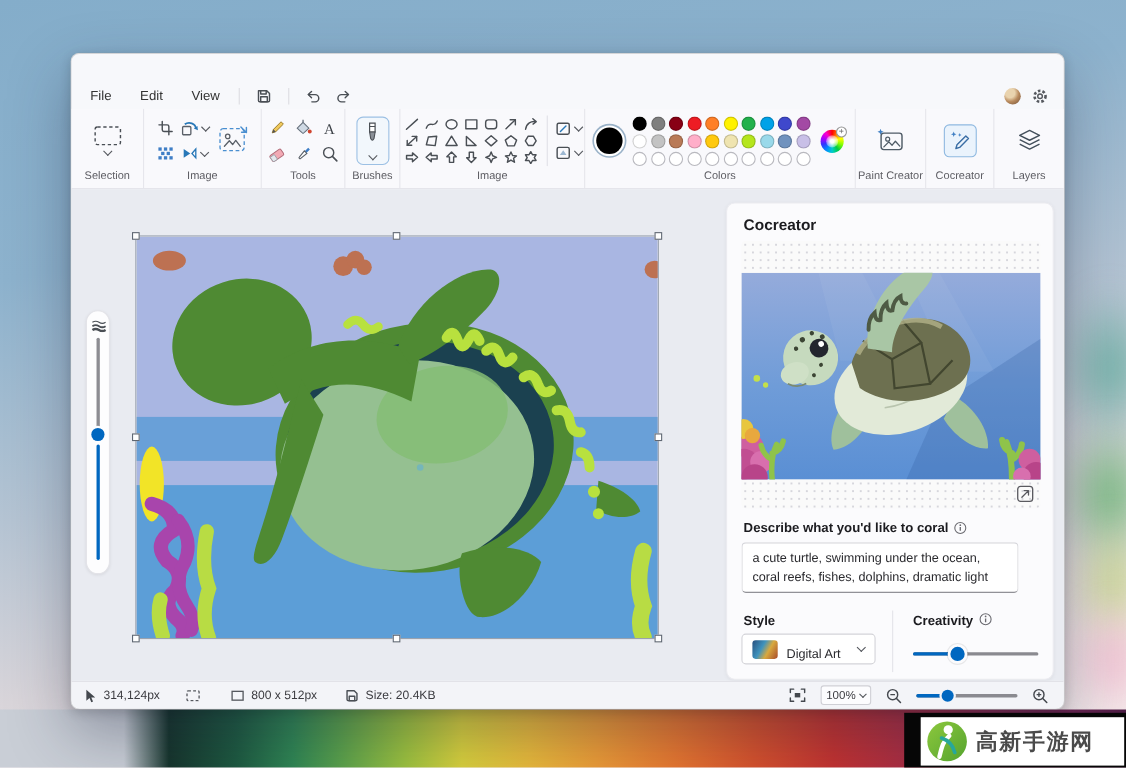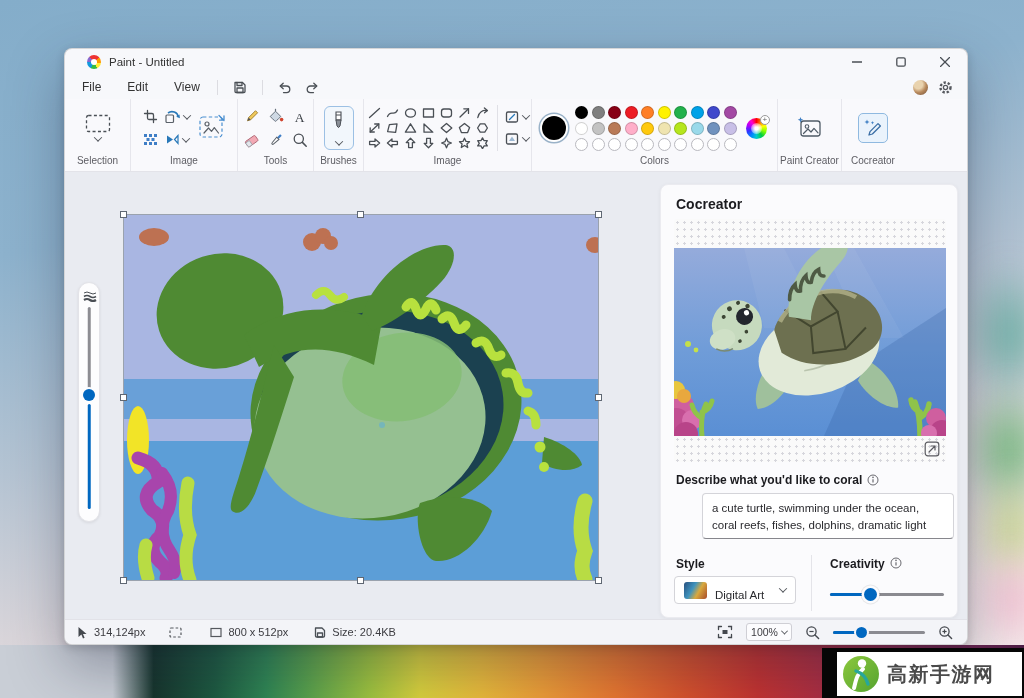--- a/index.html
+++ b/index.html
@@ -70,21 +70,21 @@
   .handle { position:absolute; width:7px; height:7px; background:#fff; border:1px solid #5f6773; }
 
   
   .panel { position:absolute; left:595px; top:12px; width:298px; height:434px; background:#fbfbfd; border:1px solid #ebebf0; border-radius:8px; box-shadow:0 1px 4px rgba(0,0,0,.05); }
   .panel-title { position:absolute; left:15px; top:11px; font-size:14px; font-weight:700; color:#1b1b1f; }
   .preview { position:absolute; left:13px; top:34px; width:272px; height:243px; background-color:#fafafa;
     background-image:radial-gradient(#d6d6dc 1px, transparent 1.3px); background-size:7px 7px; border-radius:4px; }
   .preview img, .preview svg.art { position:absolute; left:0; top:29px; width:272px; height:188px; }
   .expand-ic { position:absolute; right:6px; bottom:5px; width:16px; height:16px; }
   .desc-label { position:absolute; left:15px; top:288px; font-size:12px; font-weight:700; color:#1b1b1f; display:flex; align-items:center; gap:5px; }
-  .prompt { position:absolute; left:13px; top:308px; width:252px; height:46px; background:#fff; border:1px solid #d4d4d9; border-bottom:1px solid #86868c; border-radius:4px; padding:6px 9px; font-size:11.5px; color:#2a2a2e; line-height:1.45;margin-left:28px; }
+  .prompt { position:absolute; left:13px; top:308px; width:252px; height:46px; background:#fff; border:1px solid #d4d4d9; border-bottom:1px solid #86868c; border-radius:4px; padding:6px 9px; font-size:11.5px; color:#2a2a2e; line-height:1.45; }
   .style-label,.crea-label { position:absolute; top:372px; font-size:12px; font-weight:700; color:#1b1b1f; }
   .style-dd { position:absolute; left:13px; top:391px; width:122px; height:28px; background:#fff; border:1px solid #d4d4d9; border-radius:4px; display:flex; align-items:center; gap:8px; padding:0 9px; }
   .style-thumb { width:23px; height:17px; border-radius:3px; background:linear-gradient(120deg,#274f7e 0%,#3f93bd 38%,#d8a93e 62%,#a84a2a 100%); }
   .style-text { font-size:11.5px; color:#2a2a2e; flex:1;margin-top:10px; }
   .col-div { position:absolute; left:150px; top:370px; height:56px; width:1px; background:#e4e4e9; }
   .slider-h { position:absolute; left:169px; top:403px; width:114px; height:12px; }
   .slider-h .track { position:absolute; top:5px; left:0; right:0; height:3px; background:#8a8a90; border-radius:2px; }
   .slider-h .fill { position:absolute; top:5px; left:0; width:35%; height:3px; background:#0067c0; border-radius:2px; }
   .slider-h .thumb { position:absolute; top:0; left:35%; width:13px; height:13px; margin-left:-6px; border-radius:50%; background:#0067c0; box-shadow:0 0 0 2.5px #fbfbfd, 0 0 0 3.5px rgba(0,0,0,.08); }
 
@@ -109,42 +109,20 @@
 
   <div class="glow" style="right:-30px; top:260px; width:90px; height:150px; background:radial-gradient(closest-side, rgba(90,170,155,.85), transparent);"></div>
   <div class="glow" style="right:-30px; top:380px; width:90px; height:140px; background:radial-gradient(closest-side, rgba(100,180,110,.9), transparent);"></div>
   <div class="glow" style="right:-28px; top:470px; width:80px; height:120px; background:radial-gradient(closest-side, rgba(190,210,120,.8), transparent);"></div>
   <div class="glow" style="right:-28px; top:545px; width:80px; height:110px; background:radial-gradient(closest-side, rgba(240,185,205,.9), transparent);"></div>
 
   <div class="floor"></div>
 
   <div class="window">
 
-    <div class="titlebar">
-      <div class="app-ico"></div>
-      <div class="title-text">Paint - Untitled</div>
-      <div class="win-controls">
-        <div class="win-btn">
-            <svg width="10" height="10" class="ic">
-              <line x1="0" y1="5" x2="10" y2="5"></line>
-            </svg>
-          </div>
-        <div class="win-btn">
-            <svg width="10" height="10" class="ic">
-              <rect x="0.8" y="0.8" width="8.4" height="8.4" rx="1.5"></rect>
-            </svg>
-          </div>
-        <div class="win-btn">
-            <svg width="10" height="10" class="ic">
-              <line x1="0.5" y1="0.5" x2="9.5" y2="9.5"></line>
-              <line x1="9.5" y1="0.5" x2="0.5" y2="9.5"></line>
-            </svg>
-          </div>
-      </div>
-    </div>
 
     <div class="menubar">
       <div class="menu-item">File</div>
       <div class="menu-item">Edit</div>
       <div class="menu-item">View</div>
       <div class="mb-sep"></div>
       <div class="mb-ic">
         <svg width="14" height="14" class="ic">
             <path d="M2,2.5 h7.5 l2.5,2.5 v6.5 a1,1 0 0 1 -1,1 h-8 a1,1 0 0 1 -1,-1 Z"></path>
             <path d="M4,2.5 v3 h5 v-3"></path>
@@ -480,20 +458,30 @@
             <svg width="20" height="20">
               <path d="M6,17 l1,-3.4 8,-8 2.4,2.4 -8,8 Z" style="fill:none;stroke:#3a6ea5;stroke-width:1.3;stroke-linejoin:round"></path>
               <path d="M4,1.5 l0.7,1.8 1.8,0.7 -1.8,0.7 -0.7,1.8 -0.7,-1.8 -1.8,-0.7 1.8,-0.7 Z" style="fill:#3f7fc4;stroke:none"></path>
               <path d="M9.5,3 l0.5,1.2 1.2,0.5 -1.2,0.5 -0.5,1.2 -0.5,-1.2 -1.2,-0.5 1.2,-0.5 Z" style="fill:#3f7fc4;stroke:none"></path>
             </svg>
           </div>
         </div>
         <div class="tb-label">Cocreator</div>
       </div>
 
+      <div class="tb-sec" style="width:63px; border-right:none;">
+        <div class="tb-body">
+          <svg width="24" height="22">
+            <path d="M12,1.5 L21,6 12,10.5 3,6 Z" style="fill:none;stroke:#44505c;stroke-width:1.3;stroke-linejoin:round"></path>
+            <path d="M3,10 L12,14.5 21,10" style="fill:none;stroke:#44505c;stroke-width:1.3;stroke-linejoin:round"></path>
+            <path d="M3,14 L12,18.5 21,14" style="fill:none;stroke:#44505c;stroke-width:1.3;stroke-linejoin:round"></path>
+          </svg>
+        </div>
+        <div class="tb-label">Layers</div>
+      </div>
     </div>
 
     <div class="content">
 
       <div class="thick-panel">
         <svg width="14" height="12" style="position:absolute; left:4px; top:7px;">
           <path d="M1,3 q3,-2 6,0 t6,0" style="fill:none;stroke:#4a4f55;stroke-width:1"></path>
           <path d="M1,6.5 q3,-2 6,0 t6,0" style="fill:none;stroke:#4a4f55;stroke-width:1.6"></path>
           <path d="M1,10 q3,-2 6,0 t6,0" style="fill:none;stroke:#4a4f55;stroke-width:2.2"></path>
         </svg>

